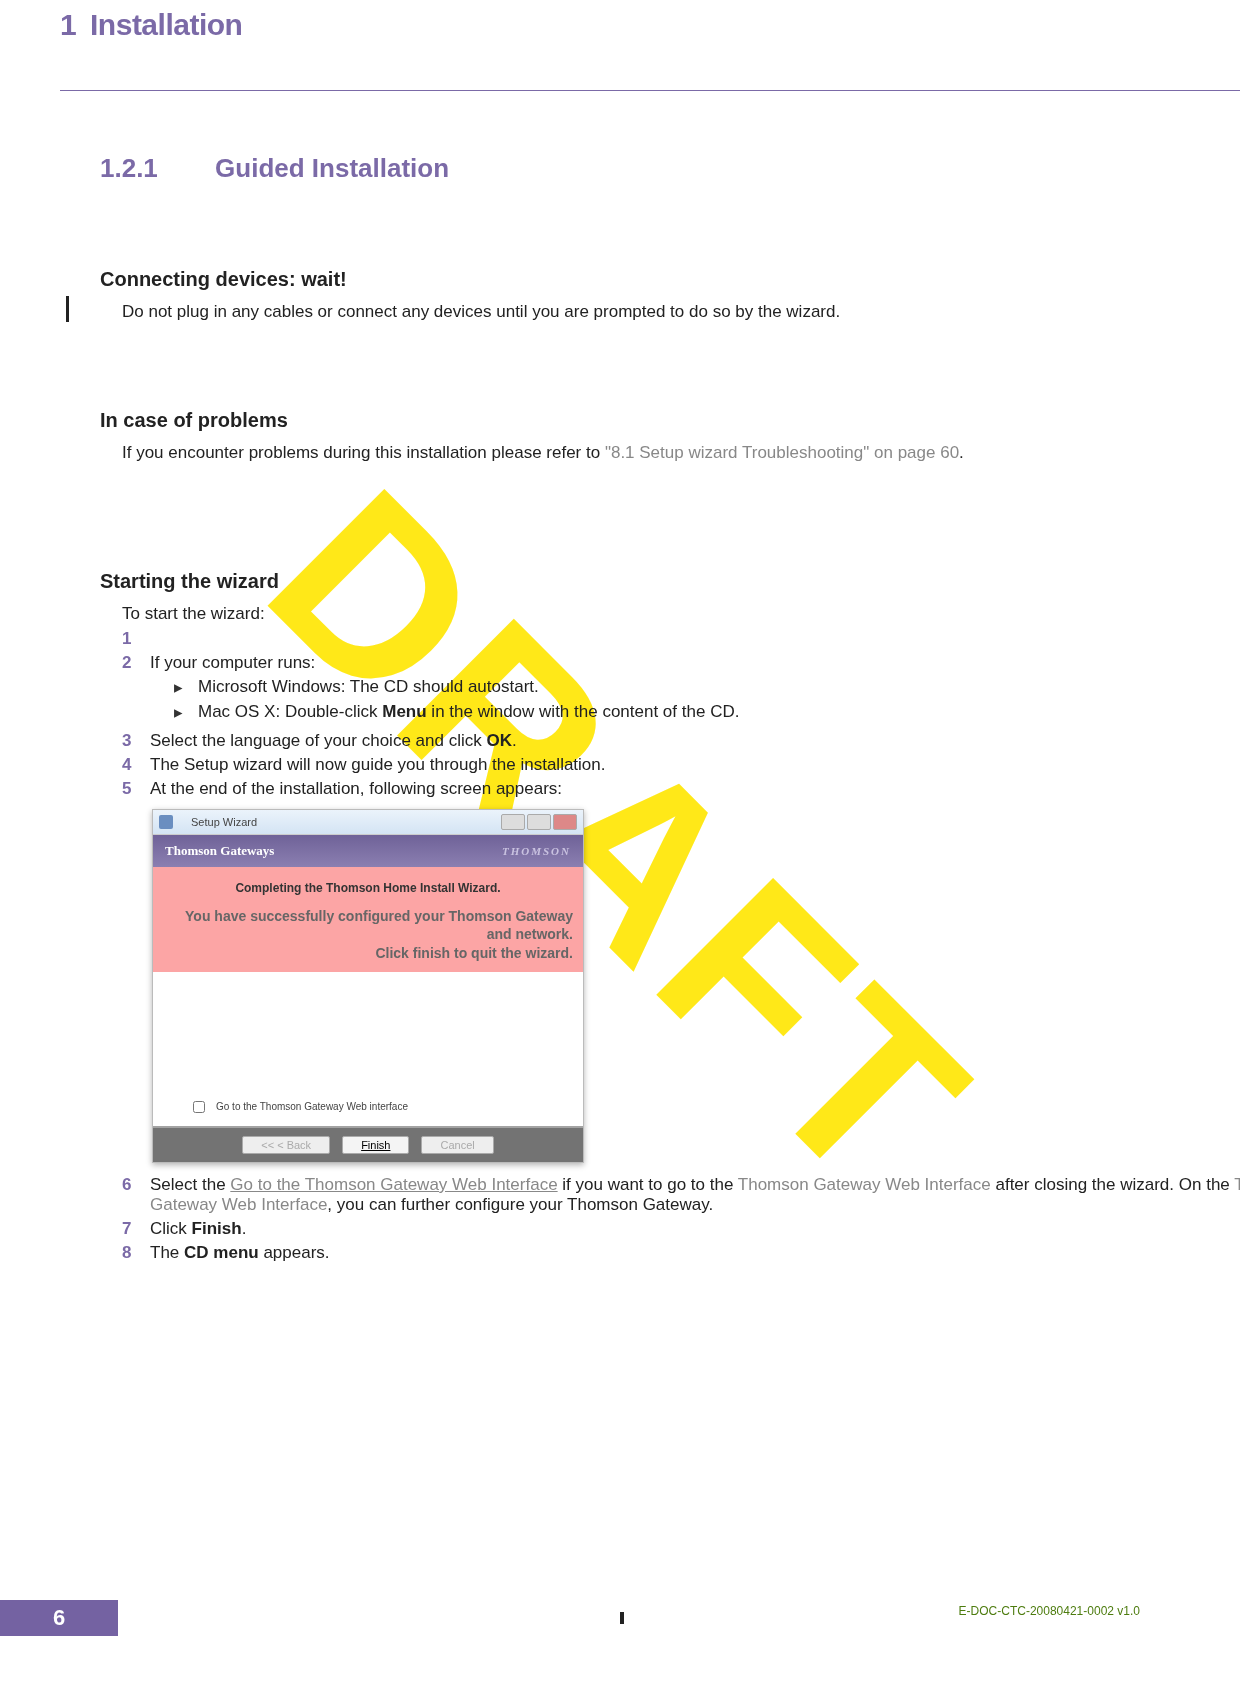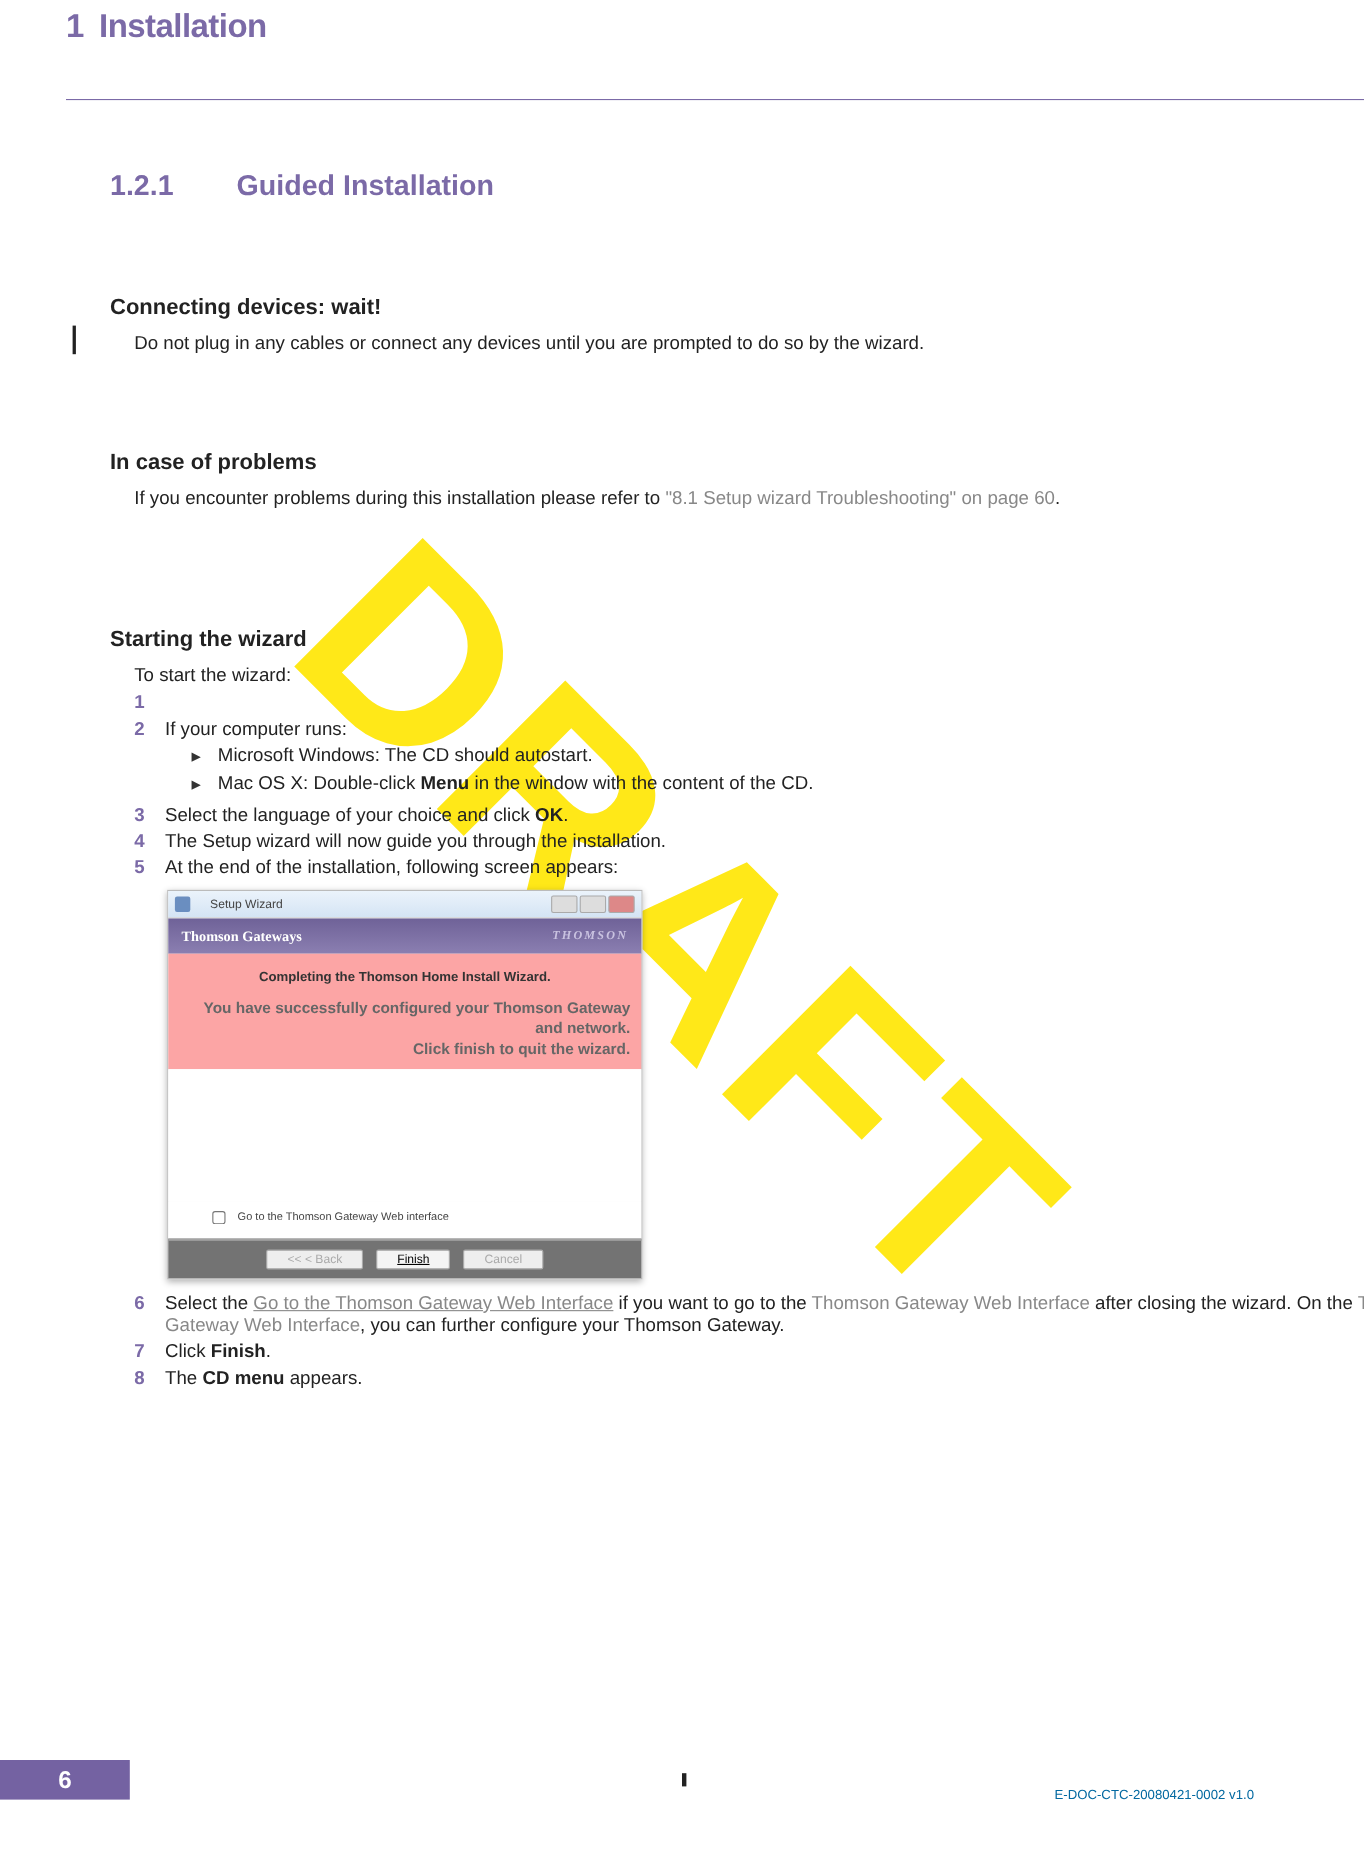--- a/index.html
+++ b/index.html
@@ -238,24 +238,24 @@
     background: #7462a2;
     color: #fff;
     font-size: 22px;
     font-weight: bold;
     display: flex;
     align-items: center;
     justify-content: center;
   }
   .footer-docid {
     position: absolute;
-    bottom: 44px;
+    bottom: 64px;
     right: 100px;
     font-size: 12px;
-    color: #0369a1;
+    color: #4d7c0f;
   }
   .footer-tick {
     position: absolute;
     bottom: 58px;
     left: 50%;
     width: 4px;
     height: 12px;
     background: #222;
   }
   .change-bar {

